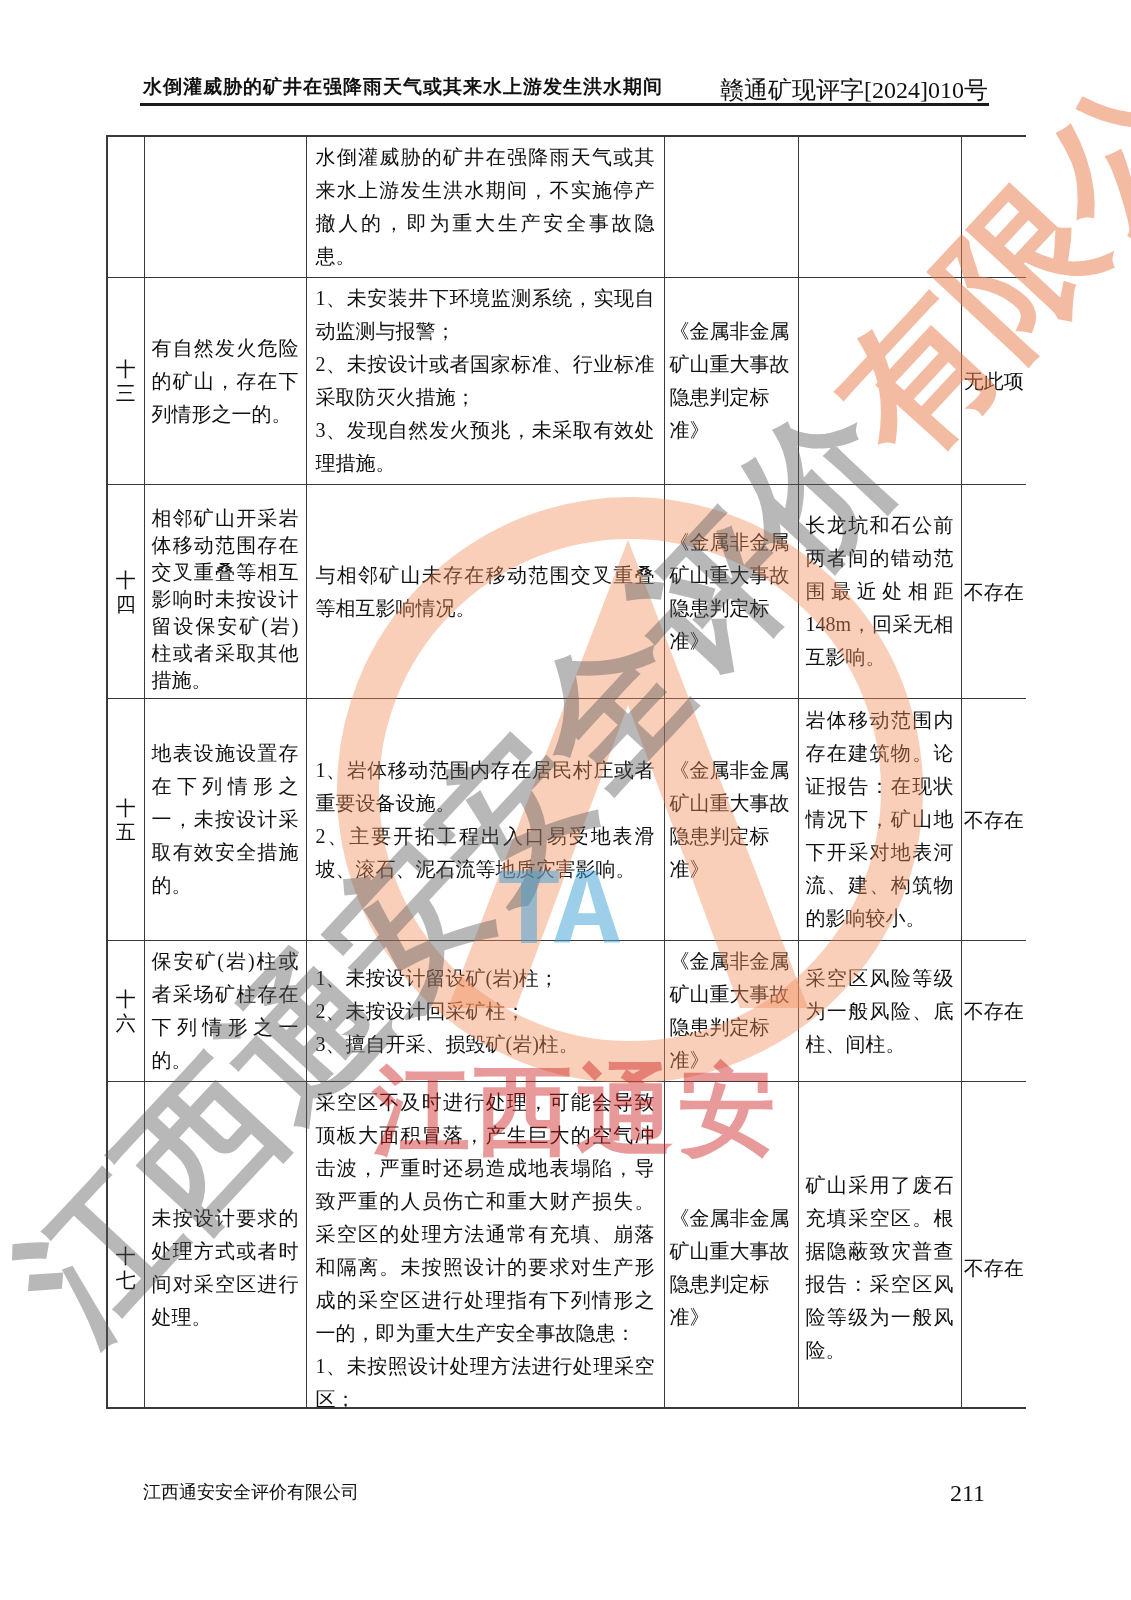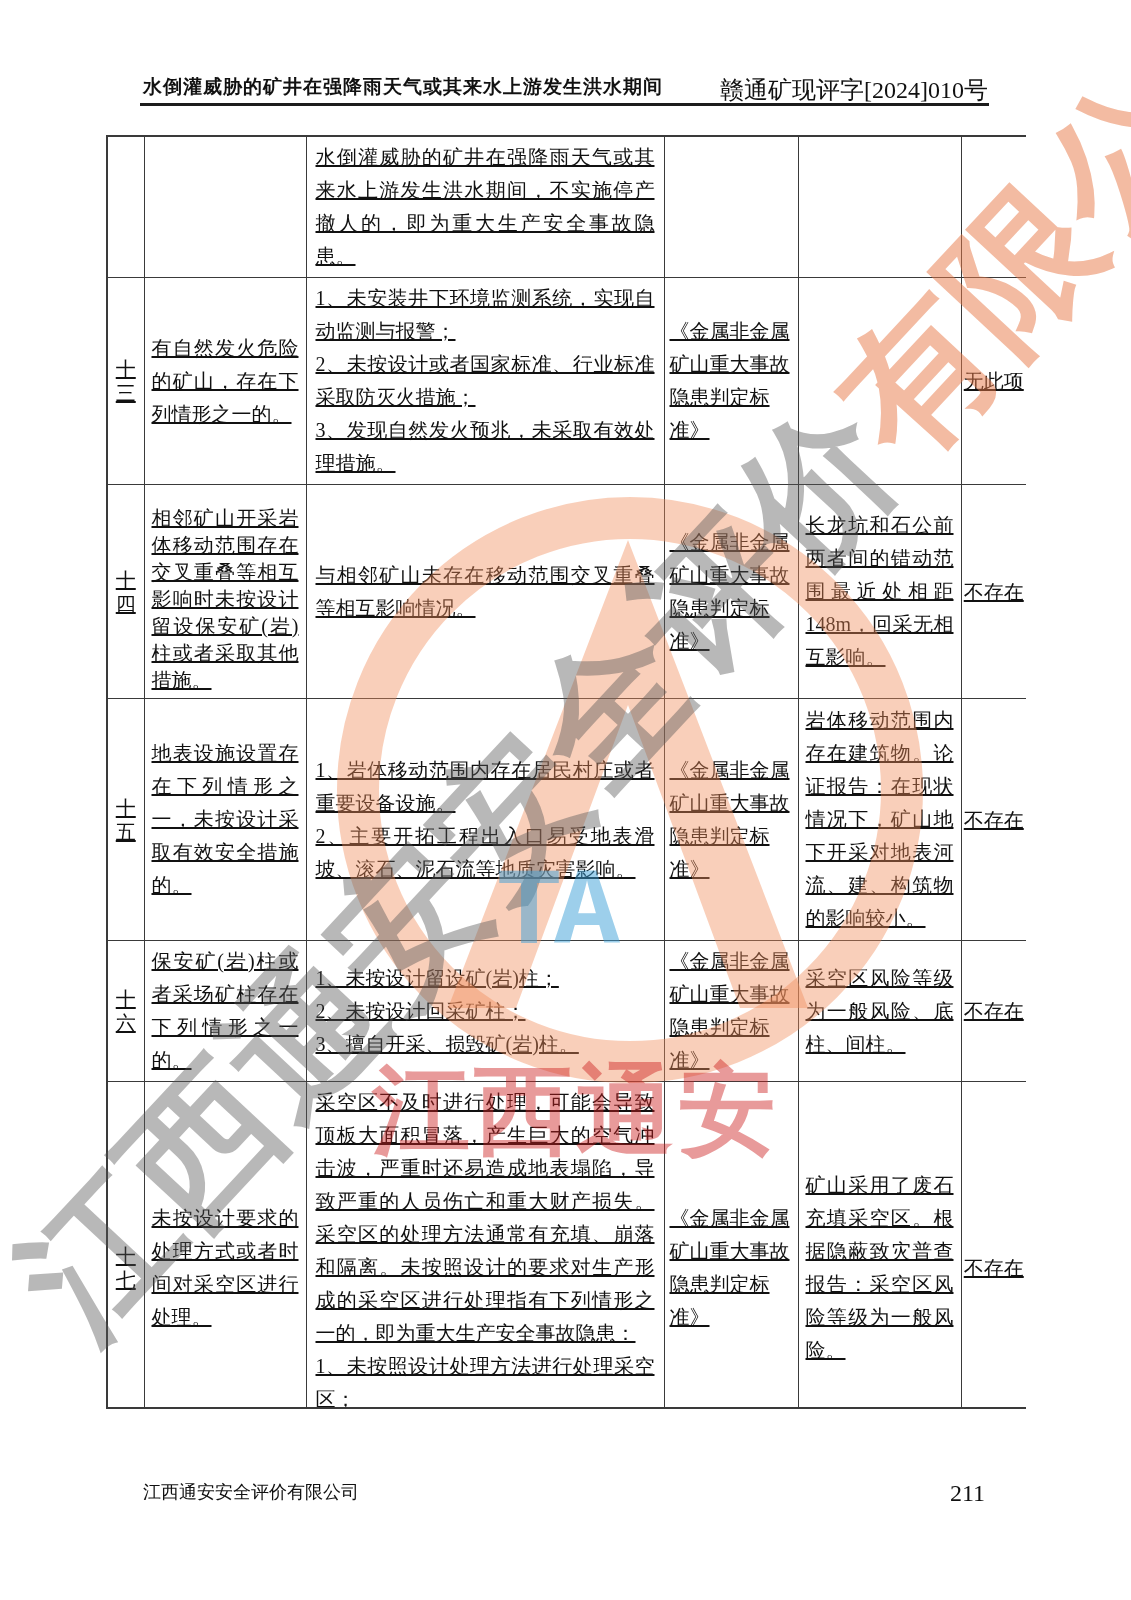--- a/index.html
+++ b/index.html
@@ -10,21 +10,21 @@
   }
   
   .header-left{position:absolute; left:143px; top:74px; font-size:19px; font-weight:bold; letter-spacing:1px;}
   .header-right{position:absolute; right:143px; top:74px; font-size:24px; font-weight:normal;}
   .header-rule{position:absolute; left:140px; top:103px; width:849px; height:3px; background:#1c1c1c;}
   
   .table-wrap{
     position:absolute; left:106px; top:135px; width:920px; height:1274px;
     overflow:hidden; border-bottom:2px solid #3a3a3a; box-sizing:border-box;
   }
-  table.report{border-collapse:collapse; table-layout:fixed; width:920px; border:2px solid #3a3a3a;text-decoration:underline;}
+  table.report{border-collapse:collapse; table-layout:fixed; width:920px; border:2px solid #3a3a3a;}
   td{
     border:1.5px solid #3a3a3a; font-size:20px; line-height:33px;
     vertical-align:middle; padding:2px 6px; box-sizing:border-box;
     overflow:hidden;
   }
   tr:nth-of-type(1){height:108px;}
   tr:nth-of-type(2){height:202px;}
   tr:nth-of-type(3){height:190px;}
   tr:nth-of-type(4){height:242px;}
   tr:nth-of-type(5){height:137px;}

